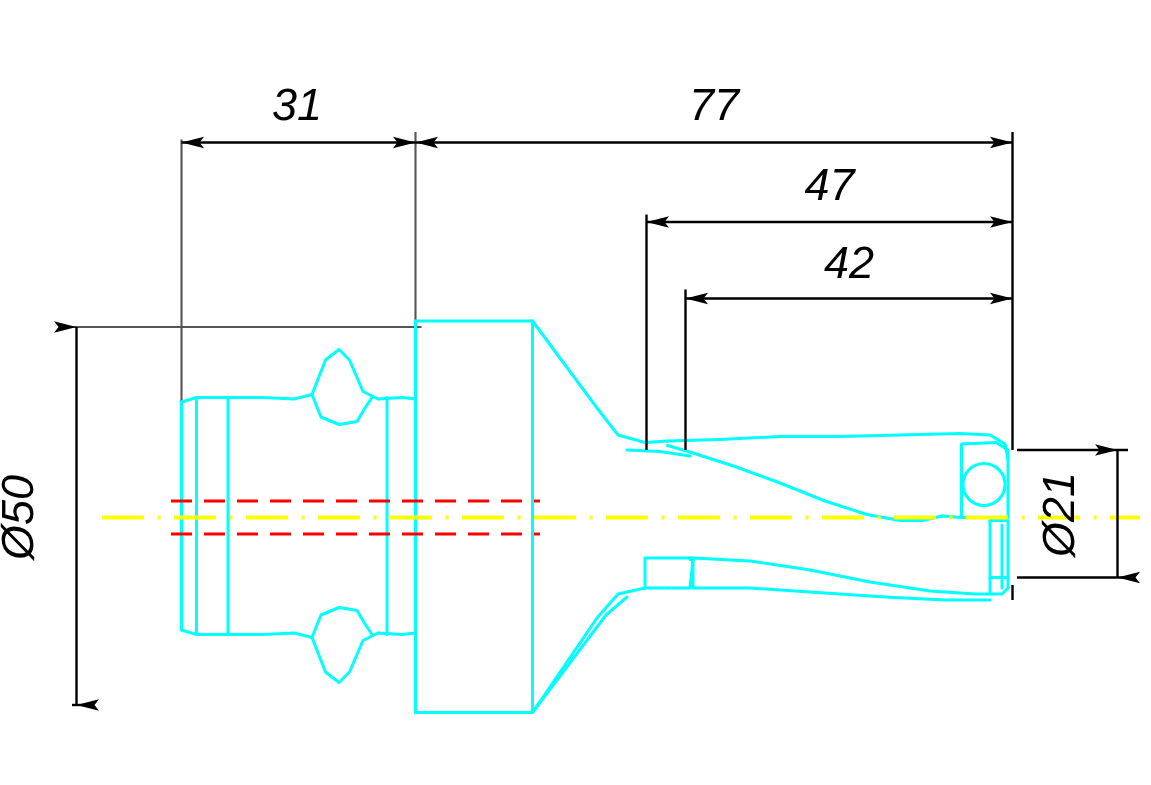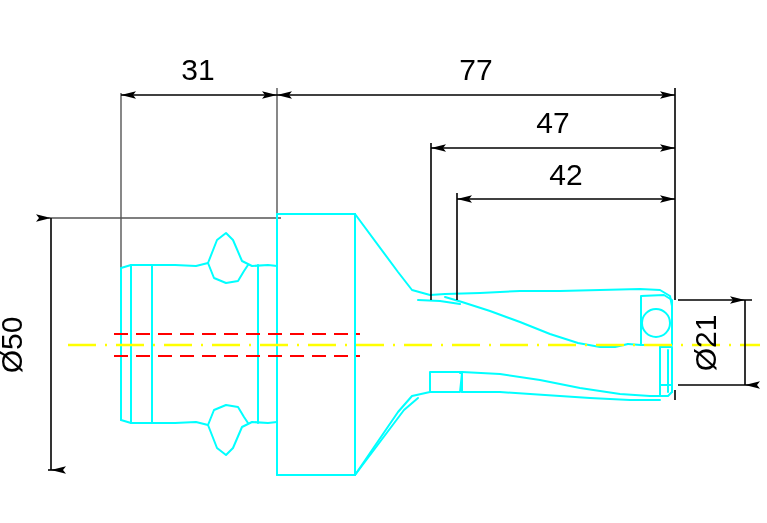--- a/index.html
+++ b/index.html
@@ -12,20 +12,21 @@
     width: 767px;
     height: 523px;
     overflow: hidden;
     font-family: "Liberation Sans", sans-serif;
   }
   #drawing-root {
     position: relative;
     width: 767px;
     height: 393px;
     background: #ffffff;
+    font-style: italic;
   }
   #cad-svg {
     position: absolute;
     left: 0;
     top: 0;
     width: 767px;
     height: 523px;
     display: block;
   }
   .dim-text {

